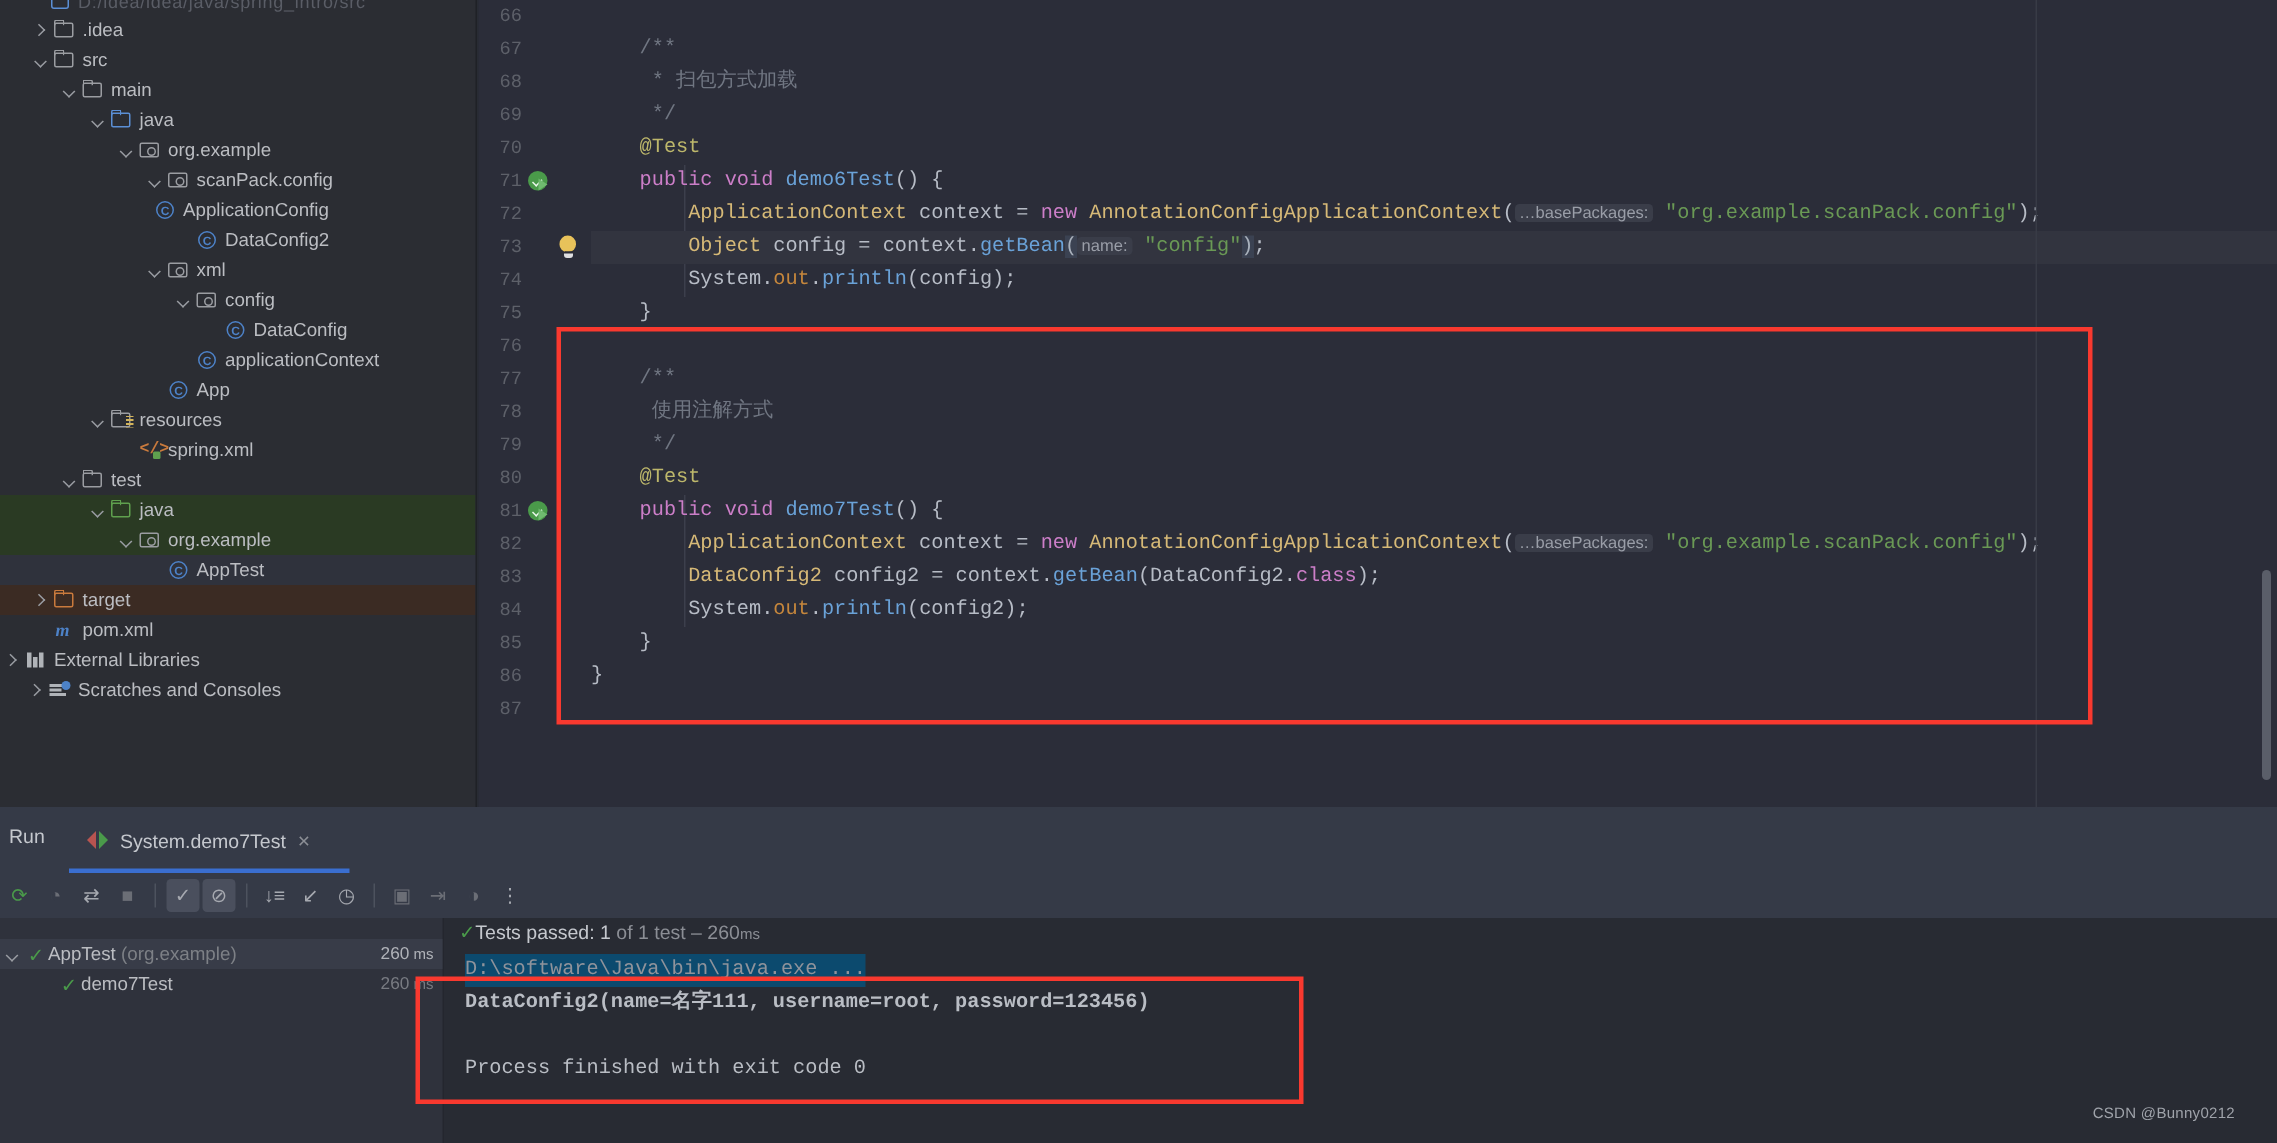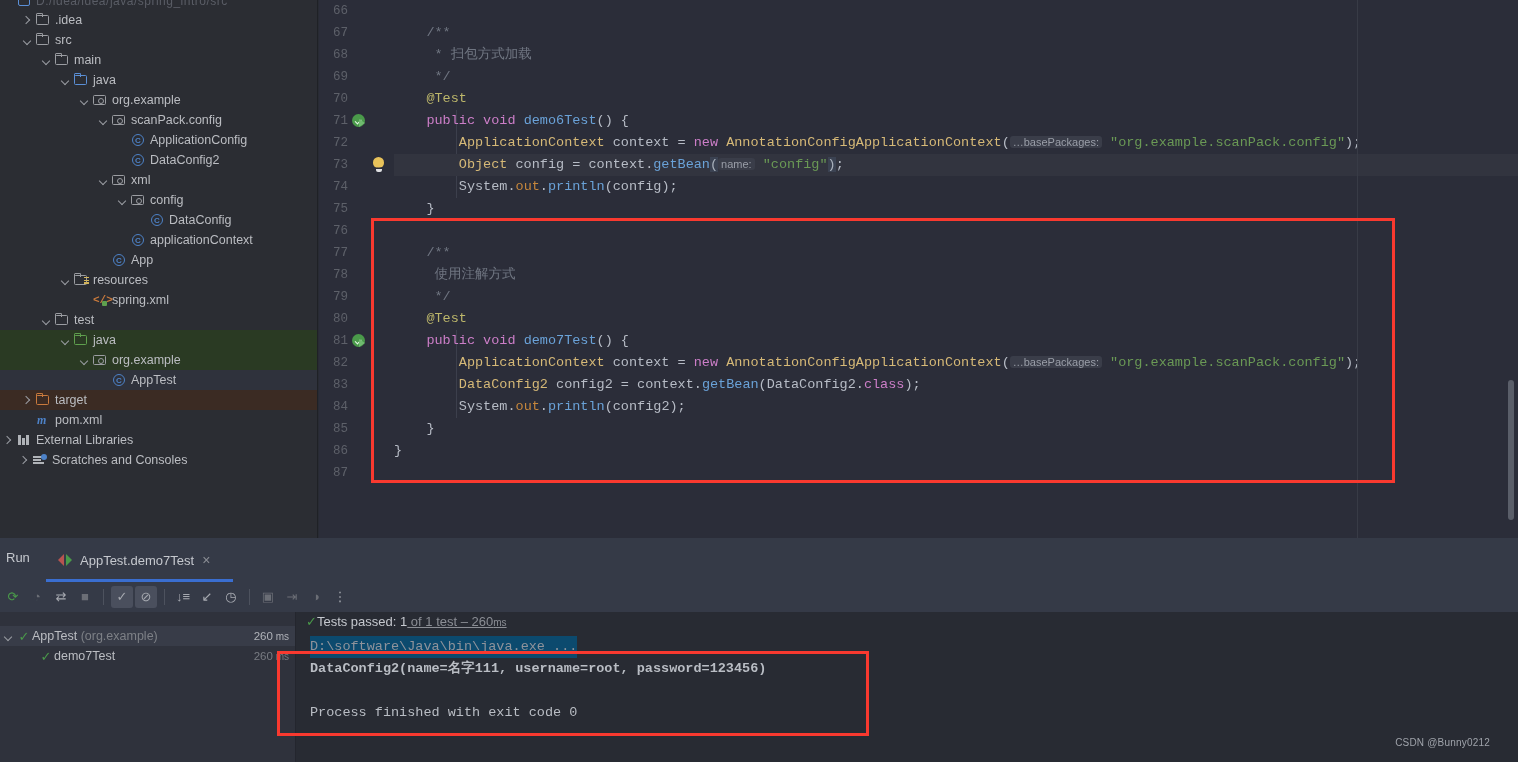--- a/index.html
+++ b/index.html
@@ -84,21 +84,21 @@
 
   
   .scrico { position:absolute; left:1px; top:4px; width:12px; height:9px; }
   .scrico i { position:absolute; left:0; height:1.5px; background:#b0b3b8; display:block; }
   .scrico i:nth-child(1){ top:0; width:11px; }
   .scrico i:nth-child(2){ top:3.2px; width:8px; }
   .scrico i:nth-child(3){ top:6.4px; width:11px; }
   .scrico::after { content:""; position:absolute; right:-2px; top:-2px; width:6px;height:6px;
     border-radius:50%; background:#4d82c8; }
 
-  .topcut { position:absolute; left:0; top:0; width:318px; height:8px;
+  .topcut { position:absolute; left:16px; top:0; width:318px; height:8px;
      overflow:hidden; }
   .topcut .ghost { font-size:12px; color:#5a5d66; white-space:nowrap;
      position:absolute; top:-6px; left:36px; letter-spacing:.5px; }
   .topcut .ghostbox { position:absolute; left:18px; top:-6px; width:12px; height:12px;
      border:1.3px solid #5b8fd6; border-radius:2px; }
 
   
   .editor {
     position:absolute; left:319px; top:0; width:1199px; height:538px;
     background:#2b2d39; overflow:hidden;
@@ -212,21 +212,21 @@
   .tt-time { position:absolute; right:6px; font-size:11.5px; color:#b0b3b9; }
   .tt-time.dim { color:#787b82; }
   .tt-unit { font-size:10px; }
 
   .console {
     position:absolute; left:296px; top:0; right:0; height:150px; background:#282b33;
   }
   .cons-status {
     position:absolute; left:10px; top:2px; font-size:13px; color:#c5c8ce;
   }
-  .cons-status .dimtxt { color:#8b8e95;text-decoration:underline; }
+  .cons-status .dimtxt { color:#8b8e95; }
   .cons-line {
     position:absolute; left:14px;
     font:13.5px/22px "Liberation Mono", monospace; color:#b9bdc4; white-space:pre;
   }
   .cons-line.gray { color:#8f939b; background:#0c4a6e; }
 
   .watermark {
     position:absolute; right:28px; bottom:14px; font-size:10px; color:#9fa3aa;
     letter-spacing:.2px;
   }
@@ -277,21 +277,21 @@
           </span>
           <span class="lbl">org.example</span>
         </div>
         <div class="tree-row" style="position: absolute; left: 0px; right: 0px; top: 110px; padding-left: 97px;">
           <span class="chev down"></span>
           <span class="ico">
             <span class="pkg"></span>
           </span>
           <span class="lbl">scanPack.config</span>
         </div>
-        <div class="tree-row" style="position: absolute; left: 0px; right: 0px; top: 130px; padding-left: 116px;">
+        <div class="tree-row" style="position: absolute; left: 0px; right: 0px; top: 130px; padding-left: 88px;">
           <span class="chev"></span>
           <span class="ico">
             <span class="cls"></span>
           </span>
           <span class="lbl">ApplicationConfig</span>
         </div>
         <div class="tree-row" style="position: absolute; left: 0px; right: 0px; top: 150px; padding-left: 116px;">
           <span class="chev"></span>
           <span class="ico">
             <span class="cls"></span>
@@ -477,21 +477,21 @@
     <div class="right-margin"></div>
     <div class="ed-scroll"></div>
     <div class="red-box" style="left:52px; top:218px; width:1024px; height:265px;"></div>
   </div>
 
   <div class="run-panel">
     <div class="run-head">
       <div class="run-title">Run</div>
       <div class="run-tab">
         <span class="tabico"></span>
-        <span class="tab-lbl">AppTest.demo7Test</span>
+        <span class="tab-lbl">System.demo7Test</span>
         <span class="tab-close">×</span>
       </div>
       <div class="tab-underline"></div>
     </div>
 
     <div class="run-toolbar" id="toolbar-host">
         <span class="tbtn">
           <span class="gi green">⟳</span>
         </span>
         <span class="tbtn">

